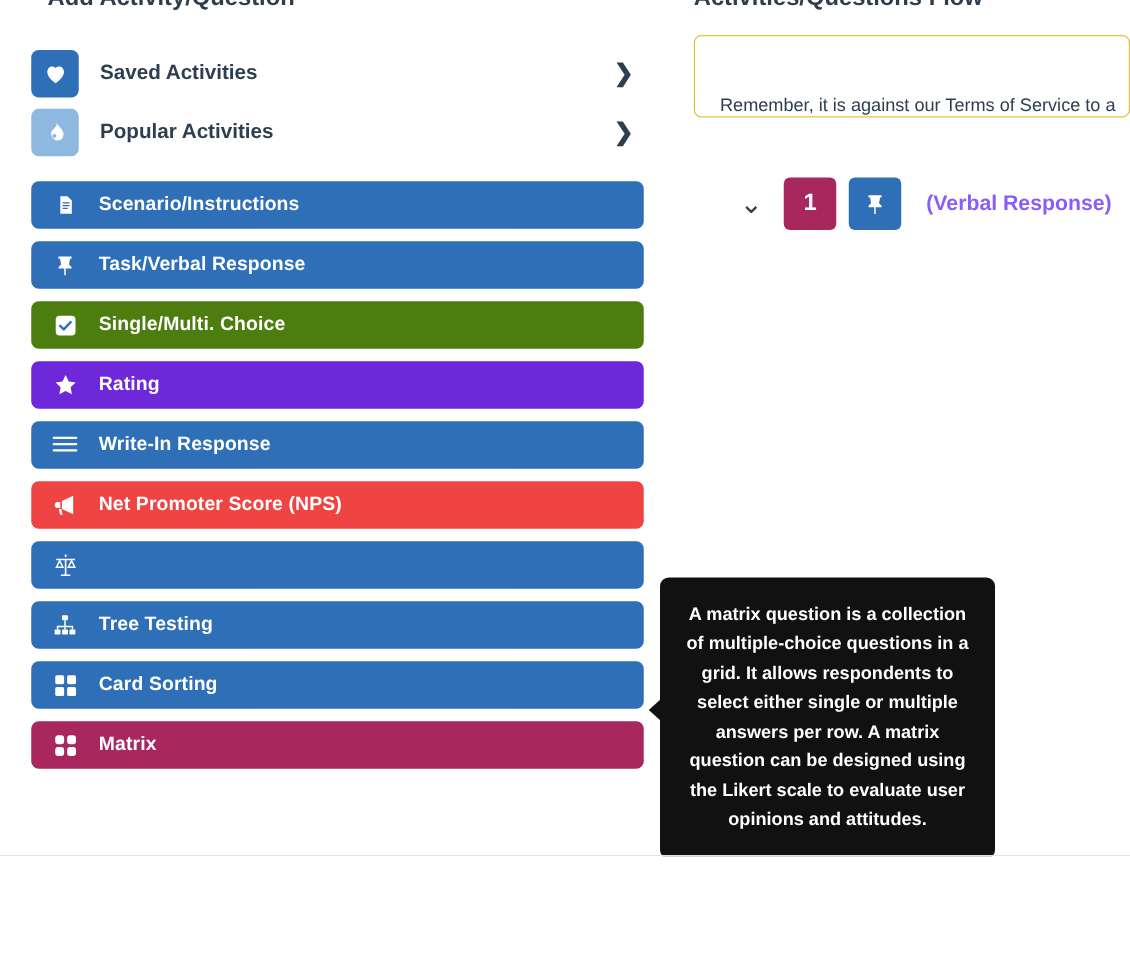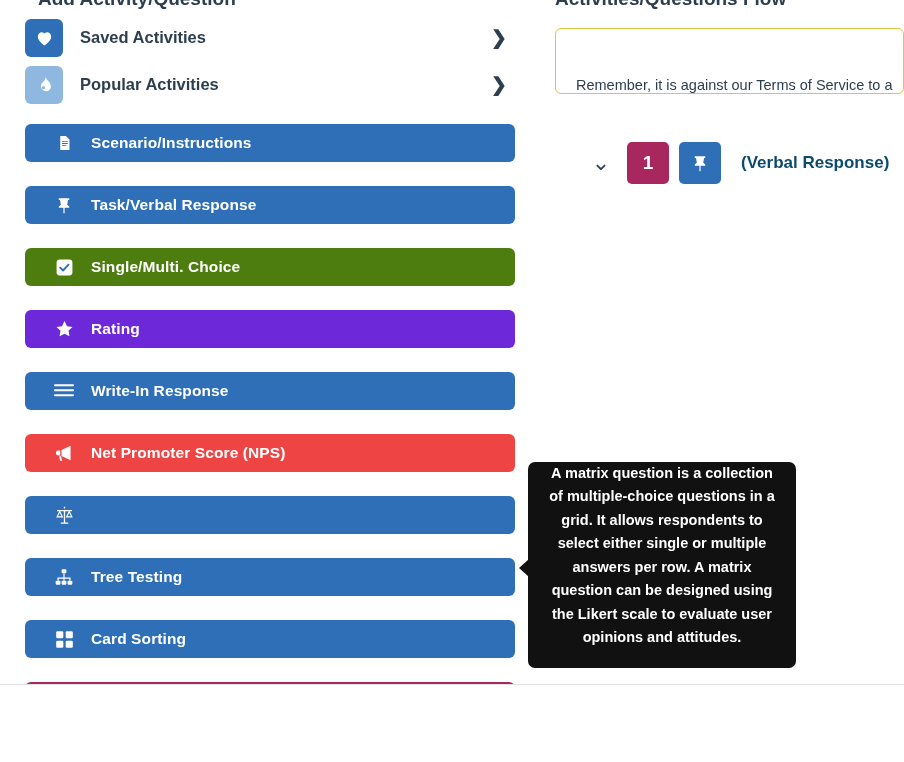--- a/index.html
+++ b/index.html
@@ -24,21 +24,21 @@
     color: #2d3e50;
     white-space: nowrap;
   }
   #left-title { left: 38px; top: -12px; }
   #right-title { left: 555px; top: -12px; }
 
   
   #left-col {
     position: absolute;
     left: 25px;
-    top: 14px;
+    top: 35px;
     width: 490px;
   }
 
   .fav-row {
     display: flex;
     align-items: center;
     height: 47px;
     margin-bottom: 0px;
     cursor: pointer;
   }
@@ -65,22 +65,22 @@
     color: #2d3e50;
     margin-right: 8px;
   }
 
   .act-btn {
     position: relative;
     display: flex;
     align-items: center;
     height: 38px;
     border-radius: 6px;
-    margin-bottom: 24px;
-    padding-left: 26px;
+    margin-bottom: 10px;
+    padding-left: 14px;
     box-sizing: border-box;
     cursor: pointer;
     color: #ffffff;
   }
   .act-btn .act-icon {
     width: 26px;
     height: 22px;
     display: flex;
     align-items: center;
     justify-content: center;
@@ -144,34 +144,34 @@
     font-weight: bold;
     color: #ffffff;
     margin-left: 10px;
   }
   #q-num { background: #a8275f; }
   #q-type-icon { background: #2e6fb7; }
   #q-type-label {
     margin-left: 20px;
     font-size: 17px;
     font-weight: bold;
-    color: #0c4a6e;
+    color: #8b5cf6;
     white-space: nowrap;
   }
 
   
   #tooltip {
     position: absolute;
     left: 528px;
     top: 462px;
     width: 268px;
     background: #111111;
     color: #ffffff;
     border-radius: 7px;
-    padding: 0 18px 18px 18px;
+    padding: 19px 18px 18px 18px;
     box-sizing: border-box;
     font-size: 14.5px;
     font-weight: bold;
     line-height: 1.62;
     text-align: center;
   }
   #tooltip-arrow {
     position: absolute;
     left: -9px;
     top: 97px;
@@ -327,21 +327,21 @@
 
     <div class="act-btn" style="background:#a8275f">
       <span class="act-icon">
         <svg width="19" height="19" viewBox="0 0 24 24">
             <rect x="1.5" y="1.5" width="9" height="9" rx="3" fill="#ffffff"></rect>
             <rect x="13.5" y="1.5" width="9" height="9" rx="3" fill="#ffffff"></rect>
             <rect x="1.5" y="13.5" width="9" height="9" rx="3" fill="#ffffff"></rect>
             <rect x="13.5" y="13.5" width="9" height="9" rx="3" fill="#ffffff"></rect>
           </svg>
       </span>
-      <span class="act-label">Testing</span>
+      <span class="act-label">Matrix</span>
     </div>
 
   </div>
 
   <div id="right-col">
 
     <div id="tos-box">
       <span id="tos-text">Remember, it is against our Terms of Service to a</span>
     </div>
 

